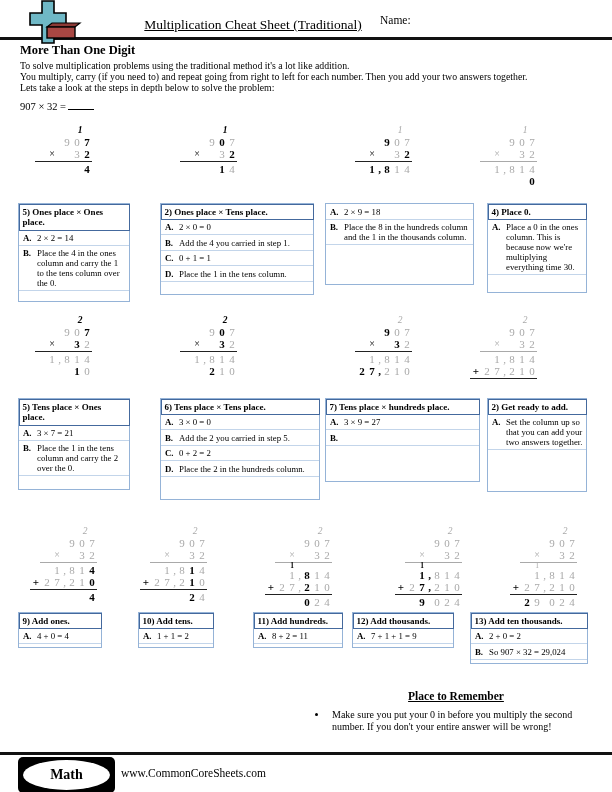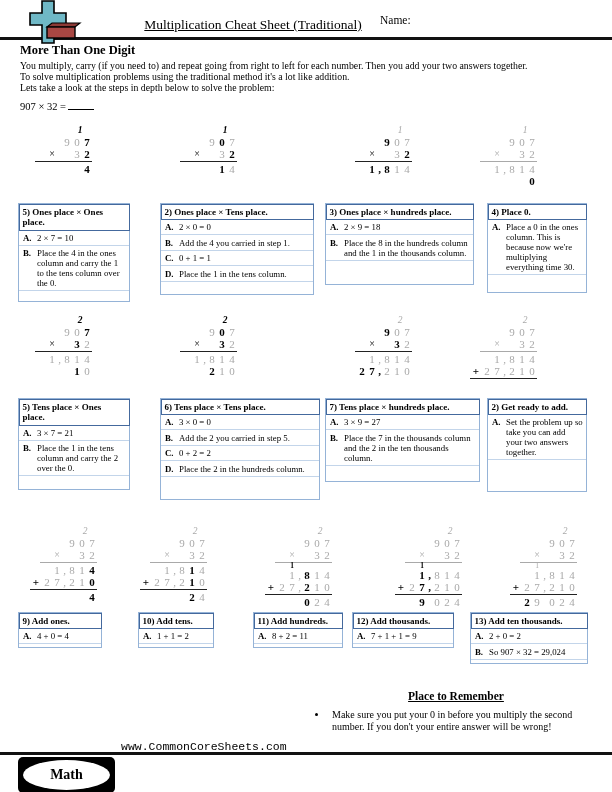--- a/index.html
+++ b/index.html
@@ -45,40 +45,40 @@
   
   .things{position:absolute;left:308px;top:690px;width:296px;}
   .things .th-head{text-align:center;font-weight:bold;text-decoration:underline;font-size:11.5px;}
   .things ul{margin:7px 0 0 0;padding-left:20px;font-size:10px;line-height:11.5px;}
   .things li{padding-left:4px;}
 
   
   .badge{position:absolute;left:18px;top:757px;width:97px;height:36px;background:#000;border-radius:5px;}
   .badge .ell{position:absolute;left:5px;top:3px;right:5px;bottom:3px;background:#fff;border-radius:50%;
               display:flex;align-items:center;justify-content:center;font-weight:bold;font-size:14px;color:#000;}
-  .website{position:absolute;left:121px;top:740px;font-size:11.5px;font-family:Liberation Mono, monospace;}
+  .website{position:absolute;left:121px;top:767px;font-size:11.5px;}
 </style>
 </head>
 <body>
 
 <div class="page">
 
   <svg class="logo" viewBox="0 0 62 46">
     <polygon points="22,1 34,1 34,13 46,13 46,25 34,25 34,43 22,43 22,25 10,25 10,13 22,13" fill="#6fb8c6" stroke="#000" stroke-width="1.6"></polygon>
     <polygon points="27,27 32,23 60,23 55,27" fill="#8d3a36" stroke="#000" stroke-width="1.2"></polygon>
     <rect x="27" y="27" width="28" height="11" fill="#a84743" stroke="#000" stroke-width="1.4"></rect>
   </svg>
   <div class="doc-title">Multiplication Cheat Sheet (Traditional)</div>
   <div class="name-label">Name:</div>
   <div class="rule-top"></div>
 
   <div class="section-title">More Than One Digit</div>
   <div class="intro">
+    <div>To solve multiplication problems using the traditional method it's a lot like addition.</div>
     <div>You multiply, carry (if you need to) and repeat going from right to left for each number. Then you add your two answers together.</div>
-    <div>To solve multiplication problems using the traditional method it's a lot like addition.</div>
     <div>Lets take a look at the steps in depth below to solve the problem:</div>
   </div>
   <div class="problem">
     <span>907 × 32 =</span><span class="blank"></span>
   </div>
 
   <div id="generated">
       <div class="example" style="left: 25px; top: 125px;">
         <div class="exrow carryrow">
           <span class="slot" style="width: 12px;"></span>
@@ -751,21 +751,21 @@
           <span class="slot" style="width: 5px;"></span>
           <span class="slot d g" style="width: 10px;">0</span>
           <span class="slot d g" style="width: 10px;">2</span>
           <span class="slot d g" style="width: 10px;">4</span>
         </div>
       </div>
       <div class="stepbox" style="left: 18px; top: 203px; width: 110px; min-height: 97px;">
         <div class="hdr">5) Ones place × Ones place.</div>
         <div class="steprow">
           <span class="letter">A.</span>
-          <span class="txt">2 × 7 = 10</span>
+          <span class="txt">2 × 2 = 14</span>
         </div>
         <div class="steprow">
           <span class="letter">B.</span>
           <span class="txt">Place the 4 in the ones column and carry the 1 to the tens column over the 0.</span>
         </div>
       </div>
       <div class="stepbox" style="left: 160px; top: 203px; width: 152px; min-height: 90px;">
         <div class="hdr">2) Ones place × Tens place.</div>
         <div class="steprow">
           <span class="letter">A.</span>
@@ -778,21 +778,20 @@
         <div class="steprow">
           <span class="letter">C.</span>
           <span class="txt">0 + 1 = 1</span>
         </div>
         <div class="steprow">
           <span class="letter">D.</span>
           <span class="txt">Place the 1 in the tens column.</span>
         </div>
       </div>
       <div class="stepbox" style="left: 325px; top: 203px; width: 147px; min-height: 80px;">
-        <div class="hdr">3) Ones place × hundreds place.</div>
         <div class="steprow">
           <span class="letter">A.</span>
           <span class="txt">2 × 9 = 18</span>
         </div>
         <div class="steprow">
           <span class="letter">B.</span>
           <span class="txt">Place the 8 in the hundreds column and the 1 in the thousands column.</span>
         </div>
       </div>
       <div class="stepbox" style="left: 487px; top: 203px; width: 98px; min-height: 88px;">
@@ -833,28 +832,27 @@
         </div>
       </div>
       <div class="stepbox" style="left: 325px; top: 398px; width: 153px; min-height: 82px;">
         <div class="hdr">7) Tens place × hundreds place.</div>
         <div class="steprow">
           <span class="letter">A.</span>
           <span class="txt">3 × 9 = 27</span>
         </div>
         <div class="steprow">
           <span class="letter">B.</span>
-          <span class="txt">Place the 7 in the thousands column and the 2 in the ten thousands column.</span>
         </div>
       </div>
       <div class="stepbox" style="left: 487px; top: 398px; width: 98px; min-height: 92px;">
         <div class="hdr">2) Get ready to add.</div>
         <div class="steprow">
           <span class="letter">A.</span>
-          <span class="txt">Set the problem up so take you can add your two answers together.</span>
+          <span class="txt">Set the column up so that you can add your two answers together.</span>
         </div>
       </div>
       <div class="stepbox" style="left: 18px; top: 612px; width: 82px; min-height: 34px;">
         <div class="hdr">9) Add ones.</div>
         <div class="steprow">
           <span class="letter">A.</span>
           <span class="txt">4 + 0 = 4</span>
         </div>
       </div>
       <div class="stepbox" style="left: 138px; top: 612px; width: 74px; min-height: 34px;">

